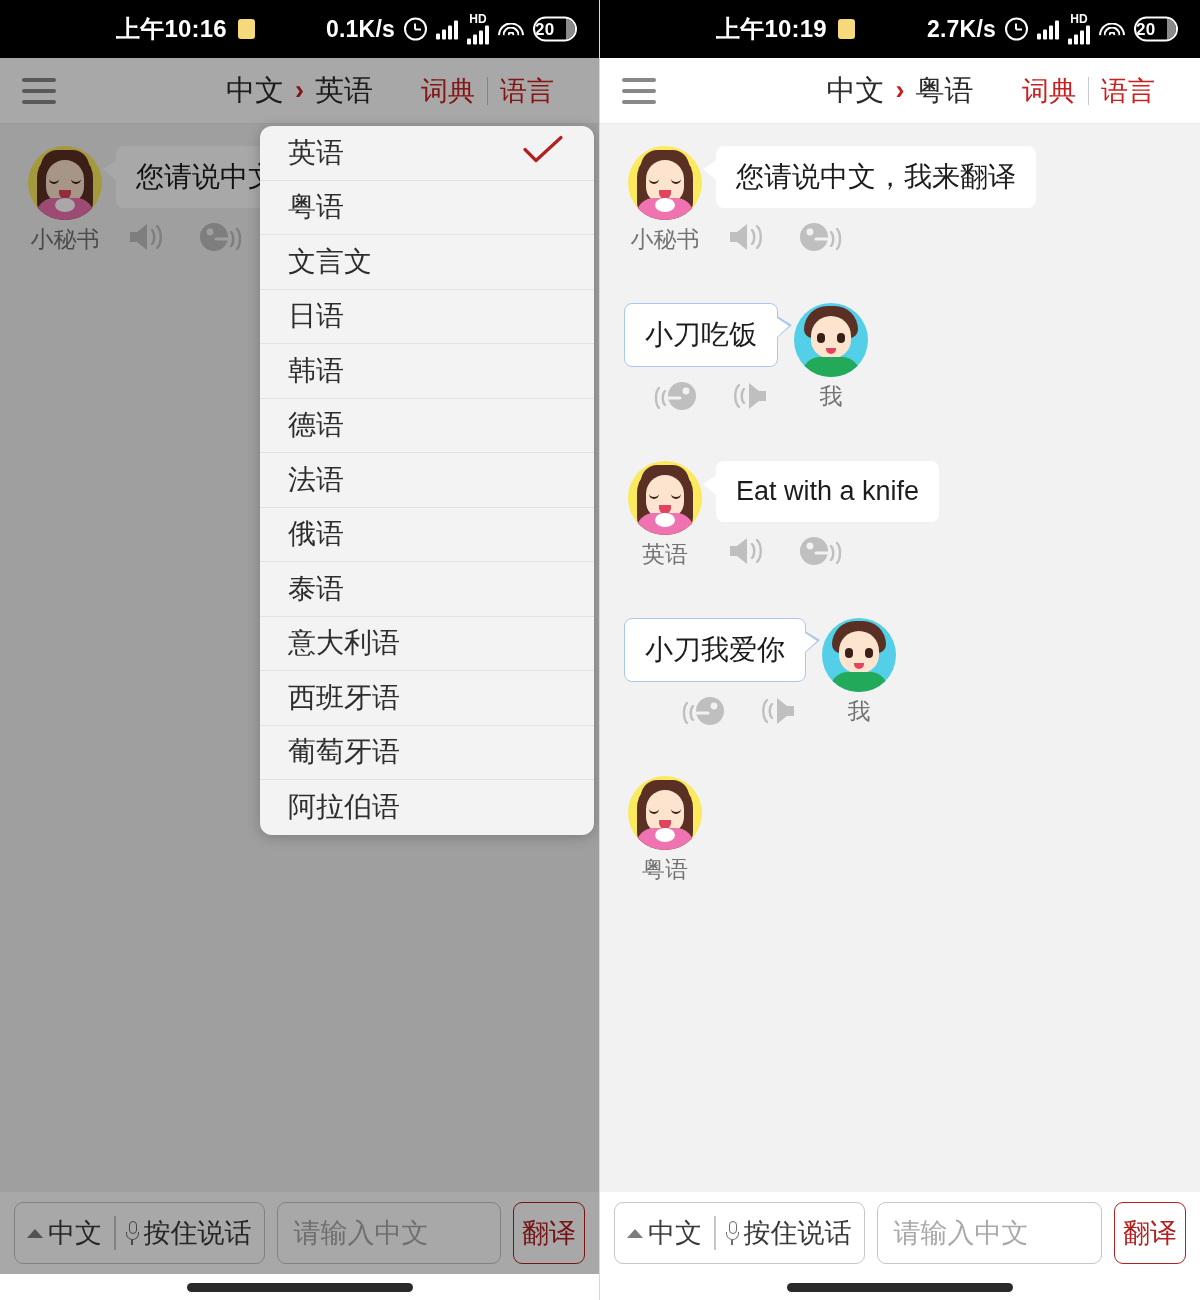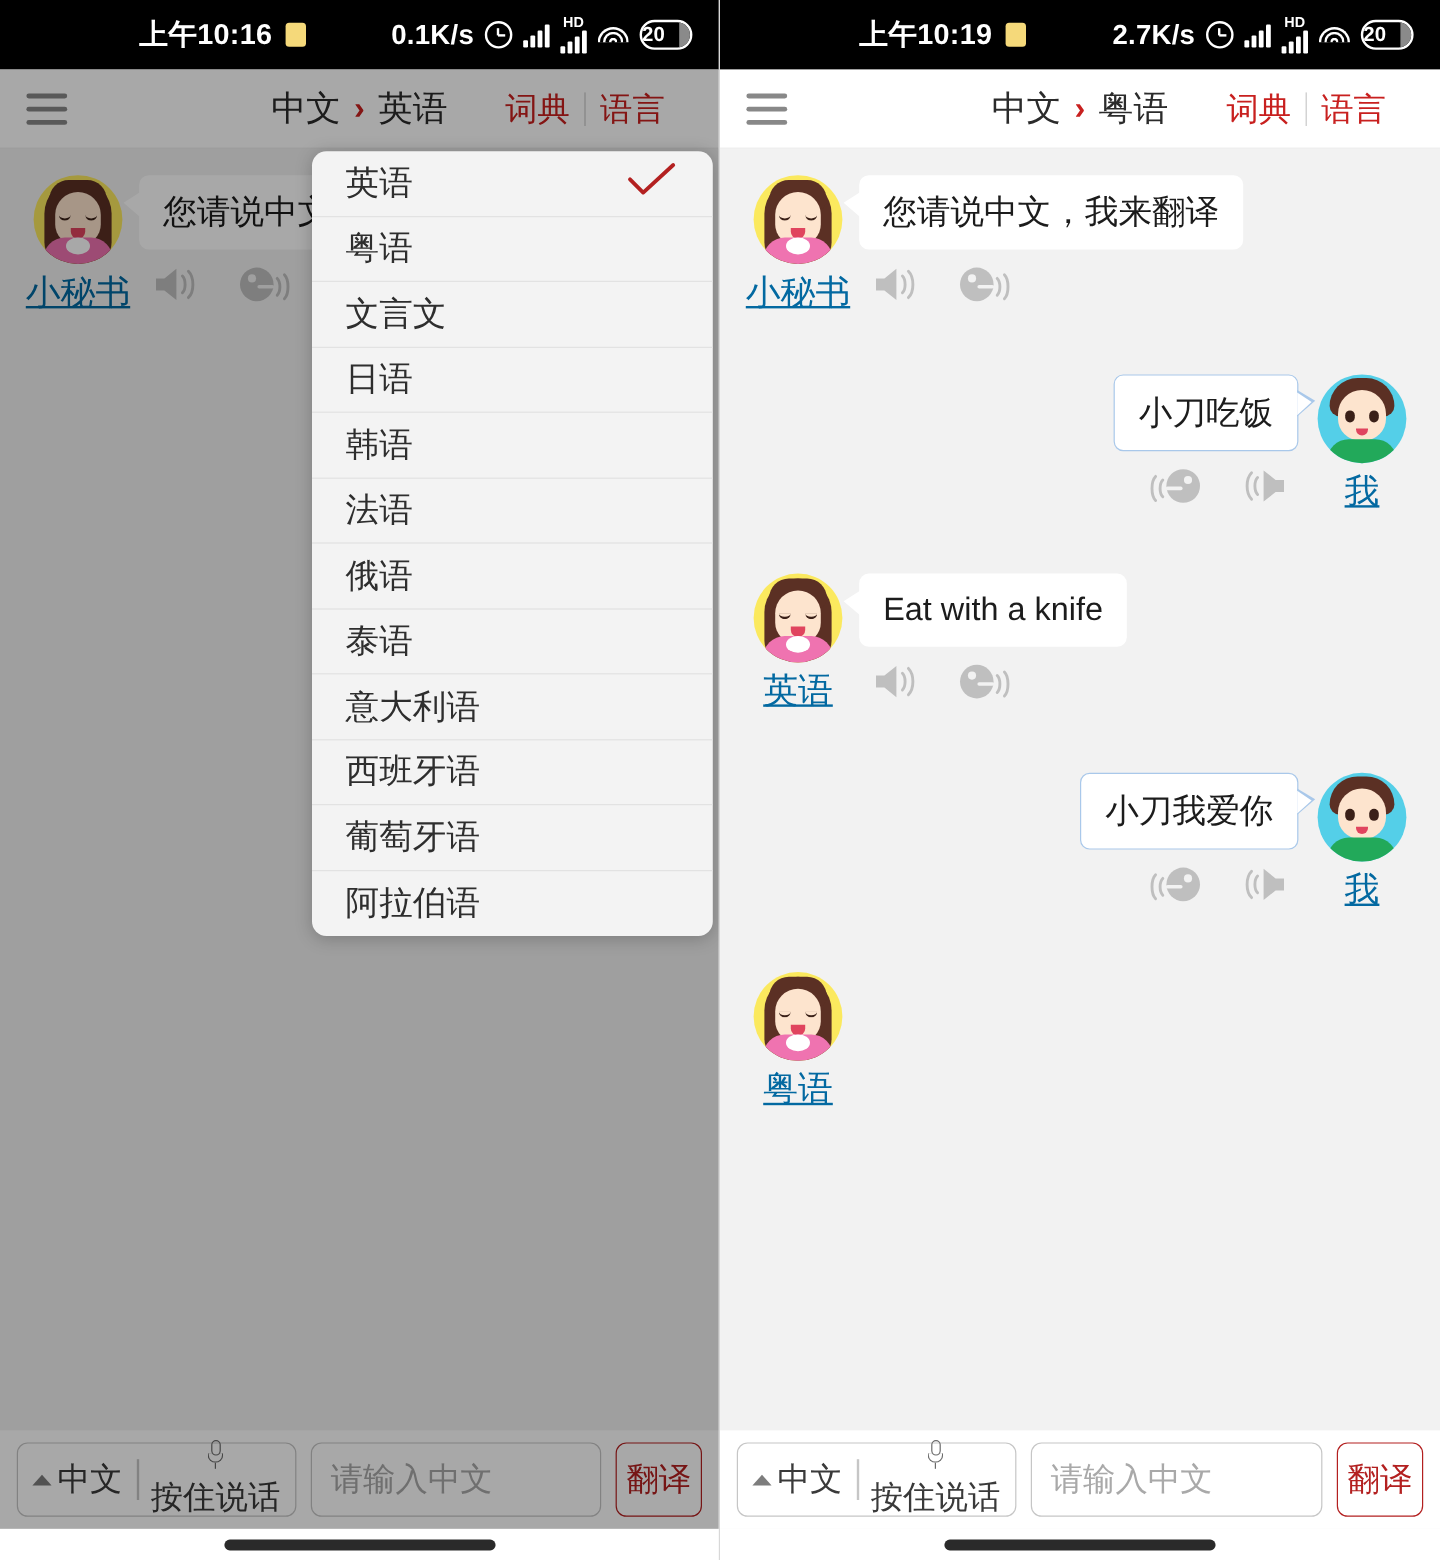--- a/index.html
+++ b/index.html
@@ -126,27 +126,26 @@
 
   
   .chat {
     flex: 1;
     background: #f2f2f2;
     padding: 22px 0 0 0;
     overflow: hidden;
   }
   .msg { display: flex; margin-bottom: 22px; padding: 0 24px; }
   .msg.left  { justify-content: flex-start; }
-  .msg.right { justify-content: flex-end; }
+  .msg.right { }
 
   .who { width: 82px; display: flex; flex-direction: column; align-items: center; }
   .who .name {
-    font-size: 29px; color: #0369a1; margin-top: 4px;
+    font-size: 23px; color: #737373; margin-top: 4px;
     white-space: nowrap;
-    text-decoration: underline;
   }
 
   .avatar {
     width: 74px; height: 74px; border-radius: 50%;
     position: relative; overflow: hidden;
   }
   
   .av-girl { background: #fbe95e; }
   .av-girl .hair-back {
     position:absolute; left: 9px; top: 4px; width: 56px; height: 70px;
@@ -276,21 +275,20 @@
     border-left: 8px solid transparent;
     border-right: 8px solid transparent;
     border-bottom: 9px solid #7d7d7d;
     margin-right: 2px;
   }
   .sep-v { width: 1.6px; height: 34px; background: #c6c6c6; }
   .hold-talk {
     display: flex; align-items: center; gap: 5px;
     font-size: 27px; color: #3a3a3a;
     padding-left: 10px;
-    flex-direction: column;
   }
   .mic {
     width: 13px; height: 25px; position: relative;
   }
   .mic .cap {
     position:absolute; left: 3px; top: 0; width: 8px; height: 13px;
     border: 1.8px solid #6b6b6b; border-radius: 5px;
   }
   .mic .arc {
     position:absolute; left: 0; top: 11px; width: 13px; height: 8px;
@@ -501,20 +499,23 @@
       <div class="dd-item">
           <span>文言文</span>
         </div>
       <div class="dd-item">
           <span>日语</span>
         </div>
       <div class="dd-item">
           <span>韩语</span>
         </div>
       <div class="dd-item">
+          <span>德语</span>
+        </div>
+      <div class="dd-item">
           <span>法语</span>
         </div>
       <div class="dd-item">
           <span>俄语</span>
         </div>
       <div class="dd-item">
           <span>泰语</span>
         </div>
       <div class="dd-item">
           <span>意大利语</span>

